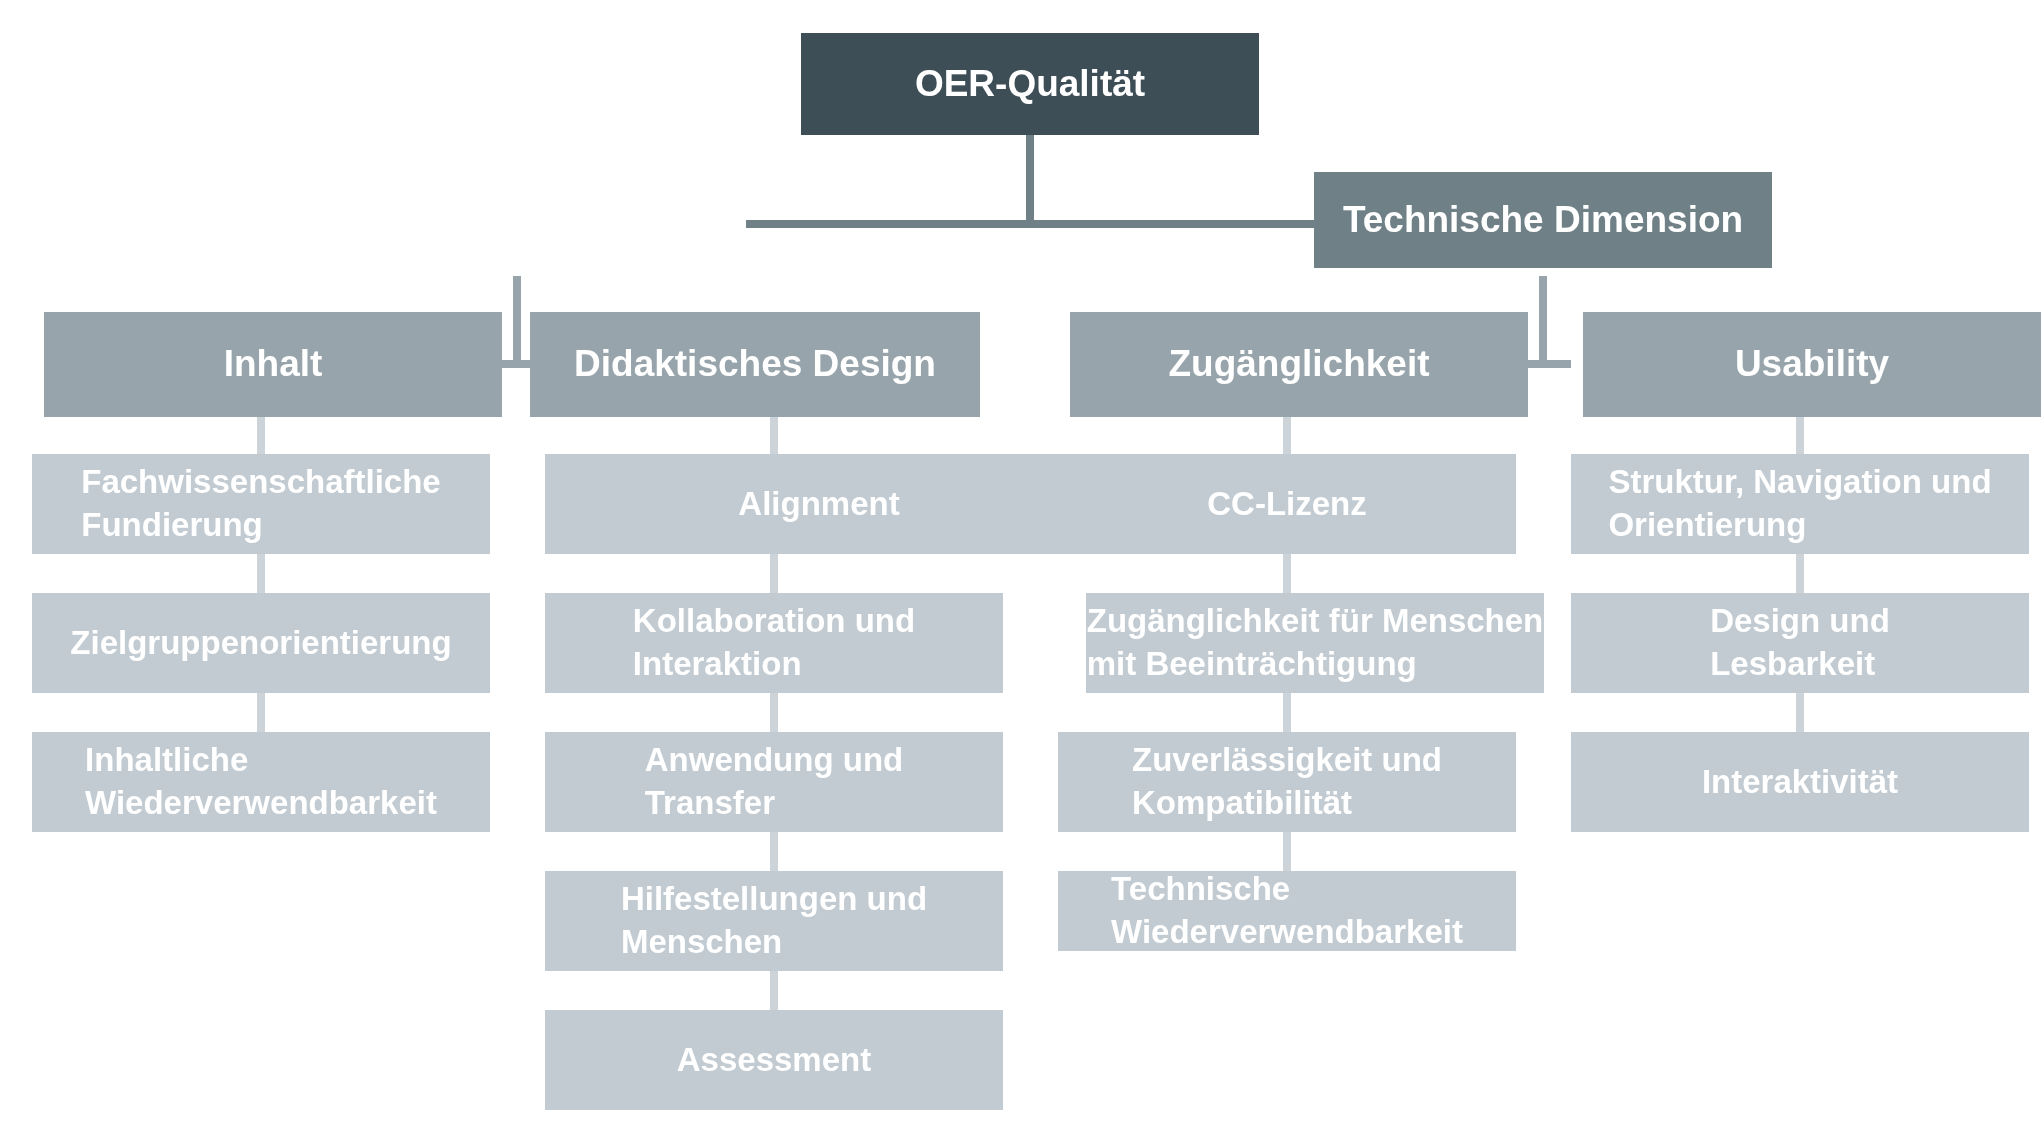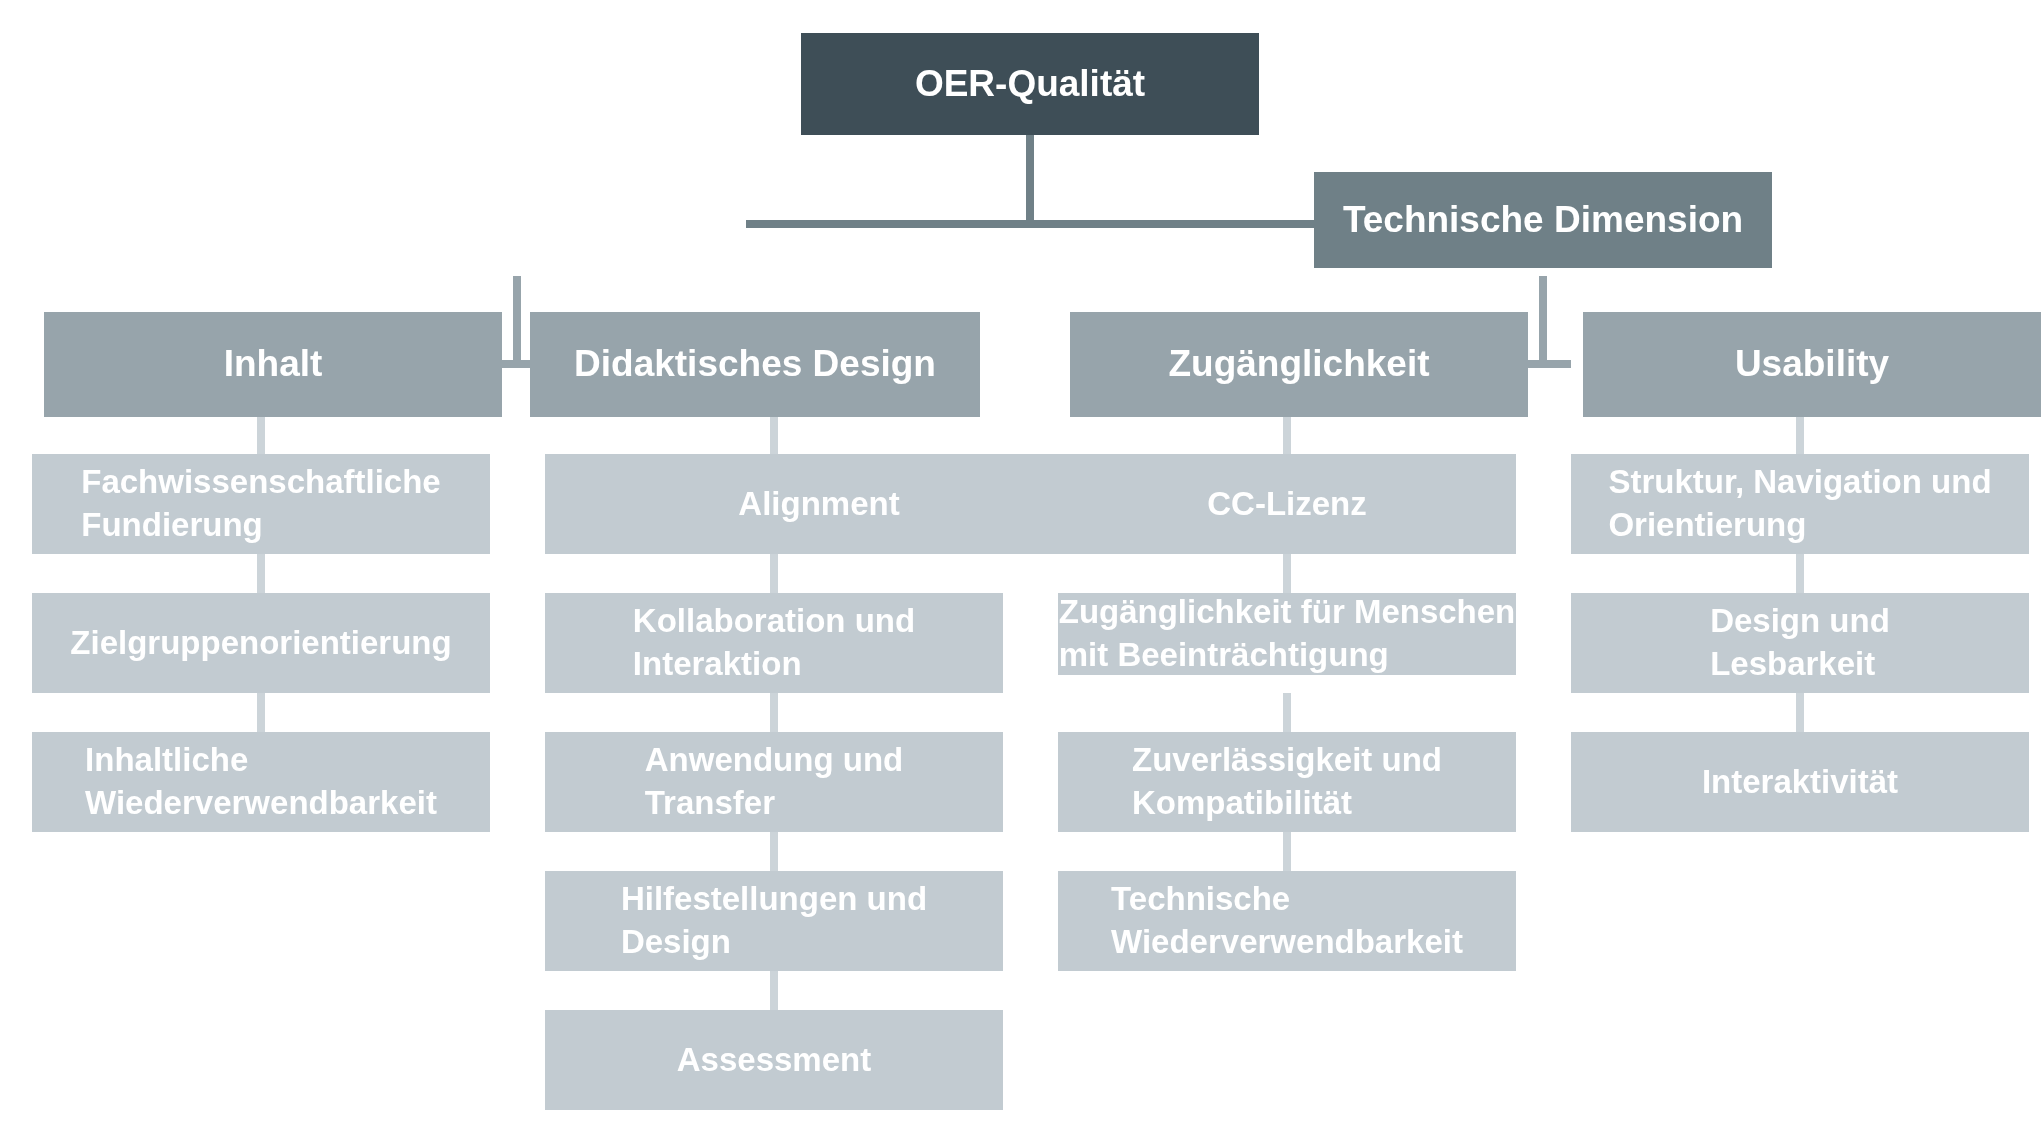--- a/index.html
+++ b/index.html
@@ -75,29 +75,29 @@
   <div class="box leaf" style="left:32px;top:593px;width:458px;height:100px">Zielgruppenorientierung</div>
   <div class="box leaf" style="left:32px;top:732px;width:458px;height:100px">Inhaltliche
 Wiederverwendbarkeit</div>
 
   <div class="box leaf" style="left:545px;top:454px;width:548px;height:100px">Alignment</div>
   <div class="box leaf" style="left:545px;top:593px;width:458px;height:100px">Kollaboration und
 Interaktion</div>
   <div class="box leaf" style="left:545px;top:732px;width:458px;height:100px">Anwendung und
 Transfer</div>
   <div class="box leaf" style="left:545px;top:871px;width:458px;height:100px">Hilfestellungen und
-Design</div>
+Menschen</div>
   <div class="box leaf" style="left:545px;top:1010px;width:458px;height:100px">Assessment</div>
 
   <div class="box leaf" style="left:1058px;top:454px;width:458px;height:100px">CC-Lizenz</div>
-  <div class="box leaf" style="left:1058px;top:593px;width:458px;height:82px">Zugänglichkeit für Menschen
+  <div class="box leaf" style="left:1086px;top:593px;width:458px;height:100px">Zugänglichkeit für Menschen
 mit Beeinträchtigung</div>
   <div class="box leaf" style="left:1058px;top:732px;width:458px;height:100px">Zuverlässigkeit und
 Kompatibilität</div>
-  <div class="box leaf" style="left:1058px;top:871px;width:458px;height:100px">Technische
+  <div class="box leaf" style="left:1058px;top:871px;width:458px;height:80px">Technische
 Wiederverwendbarkeit</div>
 
   <div class="box leaf" style="left:1571px;top:454px;width:458px;height:100px">Struktur, Navigation und
 Orientierung</div>
   <div class="box leaf" style="left:1571px;top:593px;width:458px;height:100px">Design und
 Lesbarkeit</div>
   <div class="box leaf" style="left:1571px;top:732px;width:458px;height:100px">Interaktivität</div>
 
 </div>
 

